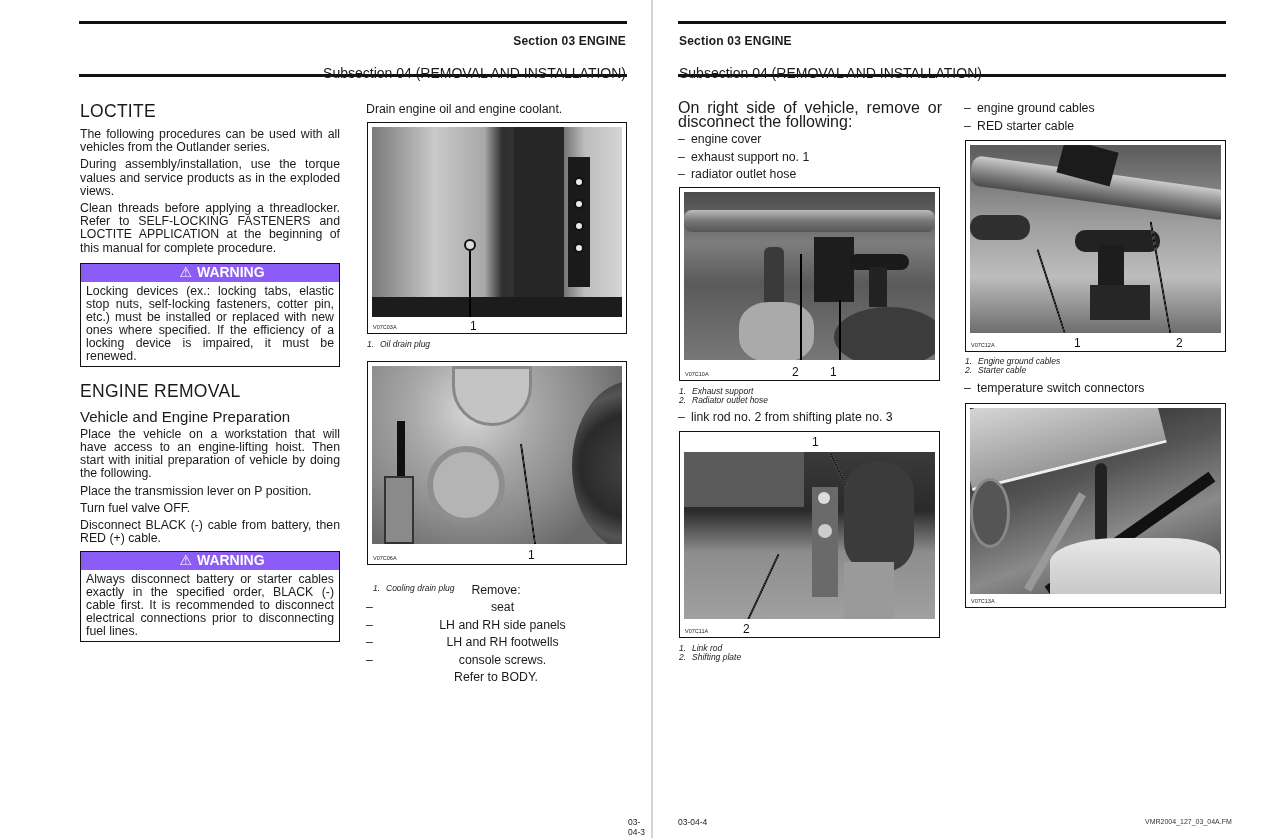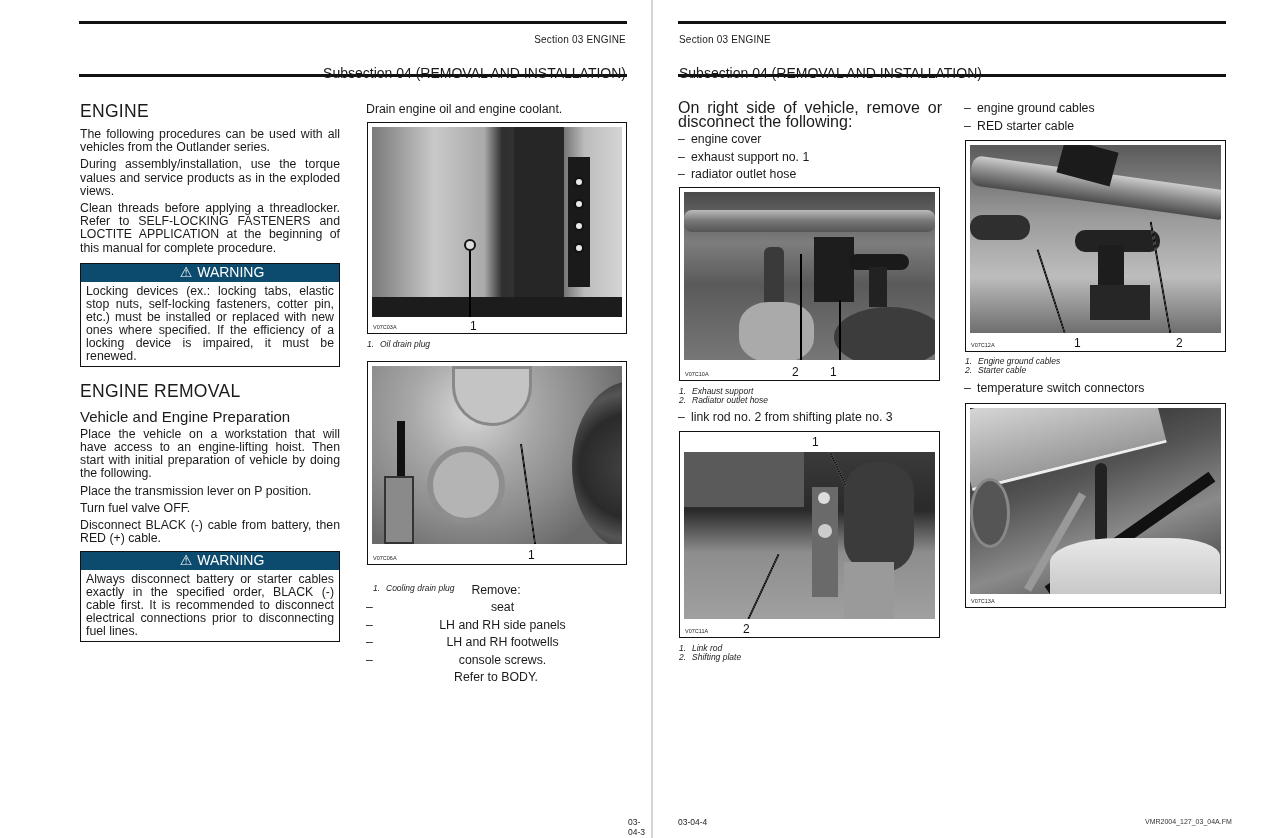--- a/index.html
+++ b/index.html
@@ -8,34 +8,34 @@
 
     .spread { position: absolute; inset: 0; }
     .page { position: absolute; top: 0; height: 838px; }
     .page-left { left: 0; width: 652px; }
     .page-right { left: 653px; width: 627px; }
     .page-divider { position: absolute; left: 651px; top: 0; width: 2px; height: 838px; background: #d4d4d4; }
 
     .hdr { position: absolute; top: 21px; width: 548px; height: 56px; border-top: 3px solid #111; border-bottom: 3px solid #111; }
     .page-left .hdr { left: 79px; text-align: right; }
     .page-right .hdr { left: 25px; text-align: left; }
-    .hdr .sec { position: absolute; top: 10px; font-weight: normal; font-size: 10px; letter-spacing: 0.2px; }
+    .hdr .sec { position: absolute; top: 10px; font-weight: bold; font-size: 12px; letter-spacing: 0.2px; }
     .page-left .hdr .sec { right: 1px; }
     .page-right .hdr .sec { left: 1px; }
     .hdr .sub { position: absolute; top: 41px; font-size: 14px; }
     .page-left .hdr .sub { right: 1px; }
     .page-right .hdr .sub { left: 1px; }
 
     .col { position: absolute; font-size: 12.3px; line-height: 13.2px; }
     .p { text-align: justify; margin-bottom: 4px; }
     .h1 { font-size: 17.5px; letter-spacing: 0.3px; margin-bottom: 7px; line-height: 20px; }
     .h2 { font-size: 15px; line-height: 18px; margin-bottom: 2px; }
 
     .warn { border: 1.5px solid #111; margin: 6px 0 8px 0; }
-    .warn-head { background: #0c4a6e; color: #fff; text-align: center; font-weight: normal; font-size: 14px; line-height: 17px; height: 18px; padding-left: 24px; }
+    .warn-head { background: #8b5cf6; color: #fff; text-align: center; font-weight: bold; font-size: 14px; line-height: 17px; height: 18px; padding-left: 24px; }
     .warn-head .tri { display: inline-block; margin-right: 5px; font-size: 14px; }
     .warn-body { padding: 3px 5px 3px 5px; font-size: 12.3px; line-height: 13px; text-align: justify; }
     .warn-body .wp { margin-bottom: 4px; }
     .warn-body .wp:last-child { margin-bottom: 0; }
 
     .fig { position: absolute; border: 1.5px solid #111; background: #fff; }
     .photo { position: absolute; overflow: hidden; }
     .fig-code { position: absolute; left: 5px; bottom: 3px; font-size: 5.5px; color: #222; }
     .callout { position: absolute; font-size: 12px; color: #111; }
     .legend { position: absolute; font-size: 8.5px; font-style: italic; line-height: 9px; color: #222; }
@@ -59,21 +59,21 @@
 
 <div class="spread">
 
   <div class="page page-left">
     <div class="hdr">
       <div class="sec">Section 03   ENGINE</div>
       <div class="sub">Subsection 04   (REMOVAL AND INSTALLATION)</div>
     </div>
 
     <div class="col" style="left:80px; top:101px; width:260px;">
-      <div class="h1">ENGINE</div>
+      <div class="h1">LOCTITE</div>
       <div class="p">The following procedures can be used with all vehicles from the Outlander series.</div>
       <div class="p">During assembly/installation, use the torque values and service products as in the exploded views.</div>
       <div class="p">Clean threads before applying a threadlocker. Refer to SELF-LOCKING FASTENERS and LOCTITE APPLICATION at the beginning of this manual for complete procedure.</div>
 
       <div class="warn" style="margin-top:8px;">
         <div class="warn-head">
           <span class="tri">⚠</span><span>WARNING</span>
         </div>
         <div class="warn-body">
           <div class="wp">Locking devices (ex.: locking tabs, elastic stop nuts, self-locking fasteners, cotter pin, etc.) must be installed or replaced with new ones where specified. If the efficiency of a locking device is impaired, it must be renewed.</div>

